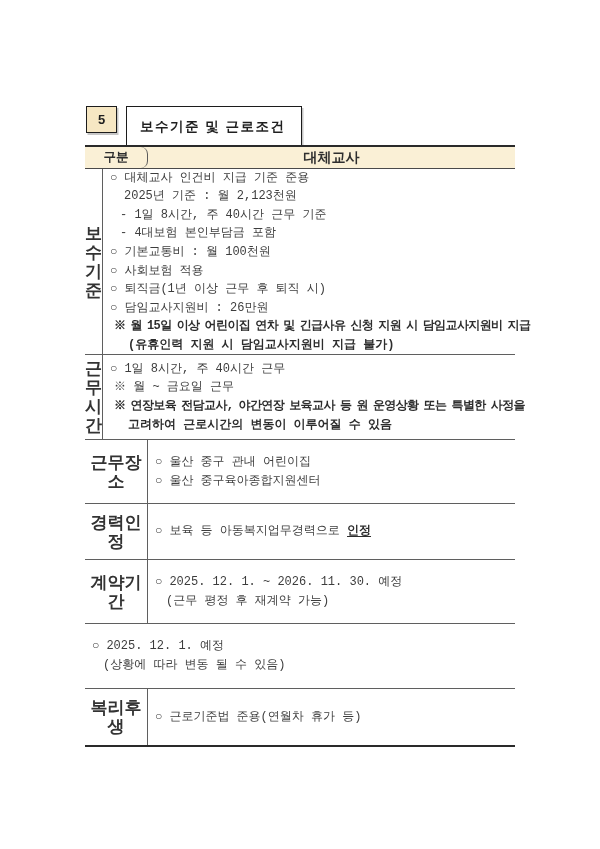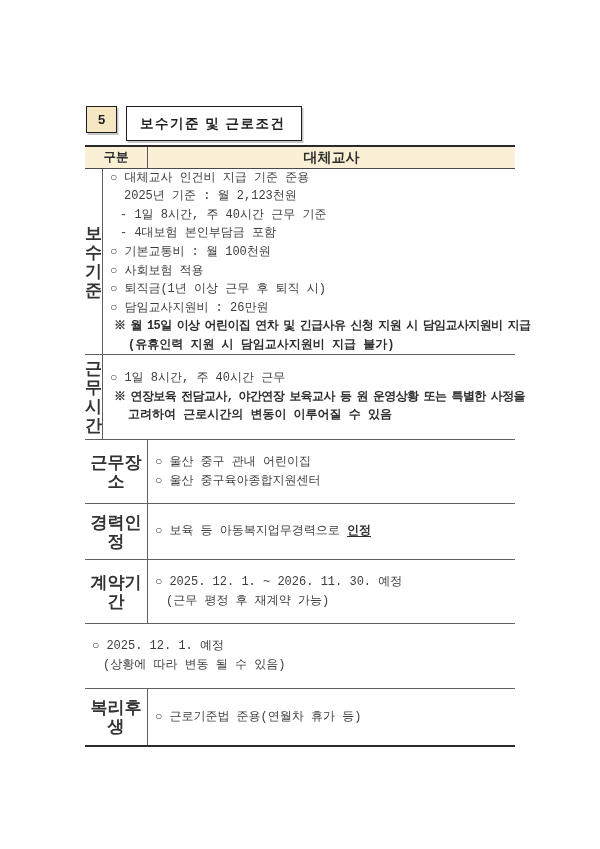--- a/index.html
+++ b/index.html
@@ -17,21 +17,21 @@
   .section-header { position: absolute; left: 86px; top: 106px; display: flex; gap: 9px; }
   .badge {
     width: 31px; height: 27px;
     background: #f6e7c3;
     border: 1.6px solid #1c1c1c;
     box-shadow: 1.5px 2px 0 rgba(130,130,130,.45);
     display: flex; align-items: center; justify-content: center;
     font-weight: bold; font-size: 13px; color: #1f1f1f;
   }
   .title-box {
-    width: 176px; height: 35px;
+    width: 176px; height: 41px;
     background: #ffffff;
     border: 1.6px solid #1c1c1c;
     box-shadow: 1.5px 2px 0 rgba(130,130,130,.45);
     display: flex; align-items: center;
     padding-left: 13px;
     font-weight: bold; font-size: 13.5px; letter-spacing: 1.5px; color: #1f1f1f;
     white-space: nowrap;
     text-align: right;
   }
 
@@ -45,20 +45,21 @@
   .thead {
     display: flex; height: 22px;
     background: #faf0d6;
     border-bottom: 1px solid #4a4a4a;
     font-weight: bold; color: #2e2e2e;
   }
   .hcell1 {
     width: 63px; border-right: 1px solid #5a5a5a;
     display: flex; align-items: center; justify-content: center;
     font-size: 12.5px;
+    border-radius: 7px;
   }
   .hcell2 {
     flex: 1;
     display: flex; align-items: center; justify-content: center;
     font-size: 14px;
   }
   .row { display: flex; border-bottom: 1px solid #5f5f5f; }
   .row:last-child { border-bottom: none; }
   .label-cell {
     width: 63px; border-right: 1px solid #5f5f5f;
@@ -122,20 +123,21 @@
         <div class="ln">○ 담임교사지원비 : 26만원</div>
         <div class="ln b i3 tight">※ 월 15일 이상 어린이집 연차 및 긴급사유 신청 지원 시 담임교사지원비 지급</div>
         <div class="ln b i5">(유휴인력 지원 시 담임교사지원비 지급 불가)</div>
       </div>
     </div>
 
     <div class="row r1">
       <div class="label-cell">근무시간</div>
       <div class="content-cell">
         <div class="ln">○ 1일 8시간, 주 40시간 근무</div>
+        <div class="ln i3">※ 월 ~ 금요일 근무</div>
         <div class="ln b i3 tight">※ 연장보육 전담교사, 야간연장 보육교사 등 원 운영상황 또는 특별한 사정을</div>
         <div class="ln b i5">고려하여 근로시간의 변동이 이루어질 수 있음</div>
       </div>
     </div>
 
     <div class="row r3">
       <div class="label-cell">근무장소</div>
       <div class="content-cell">
         <div class="ln">○ 울산 중구 관내 어린이집</div>
         <div class="ln">○ 울산 중구육아종합지원센터</div>

